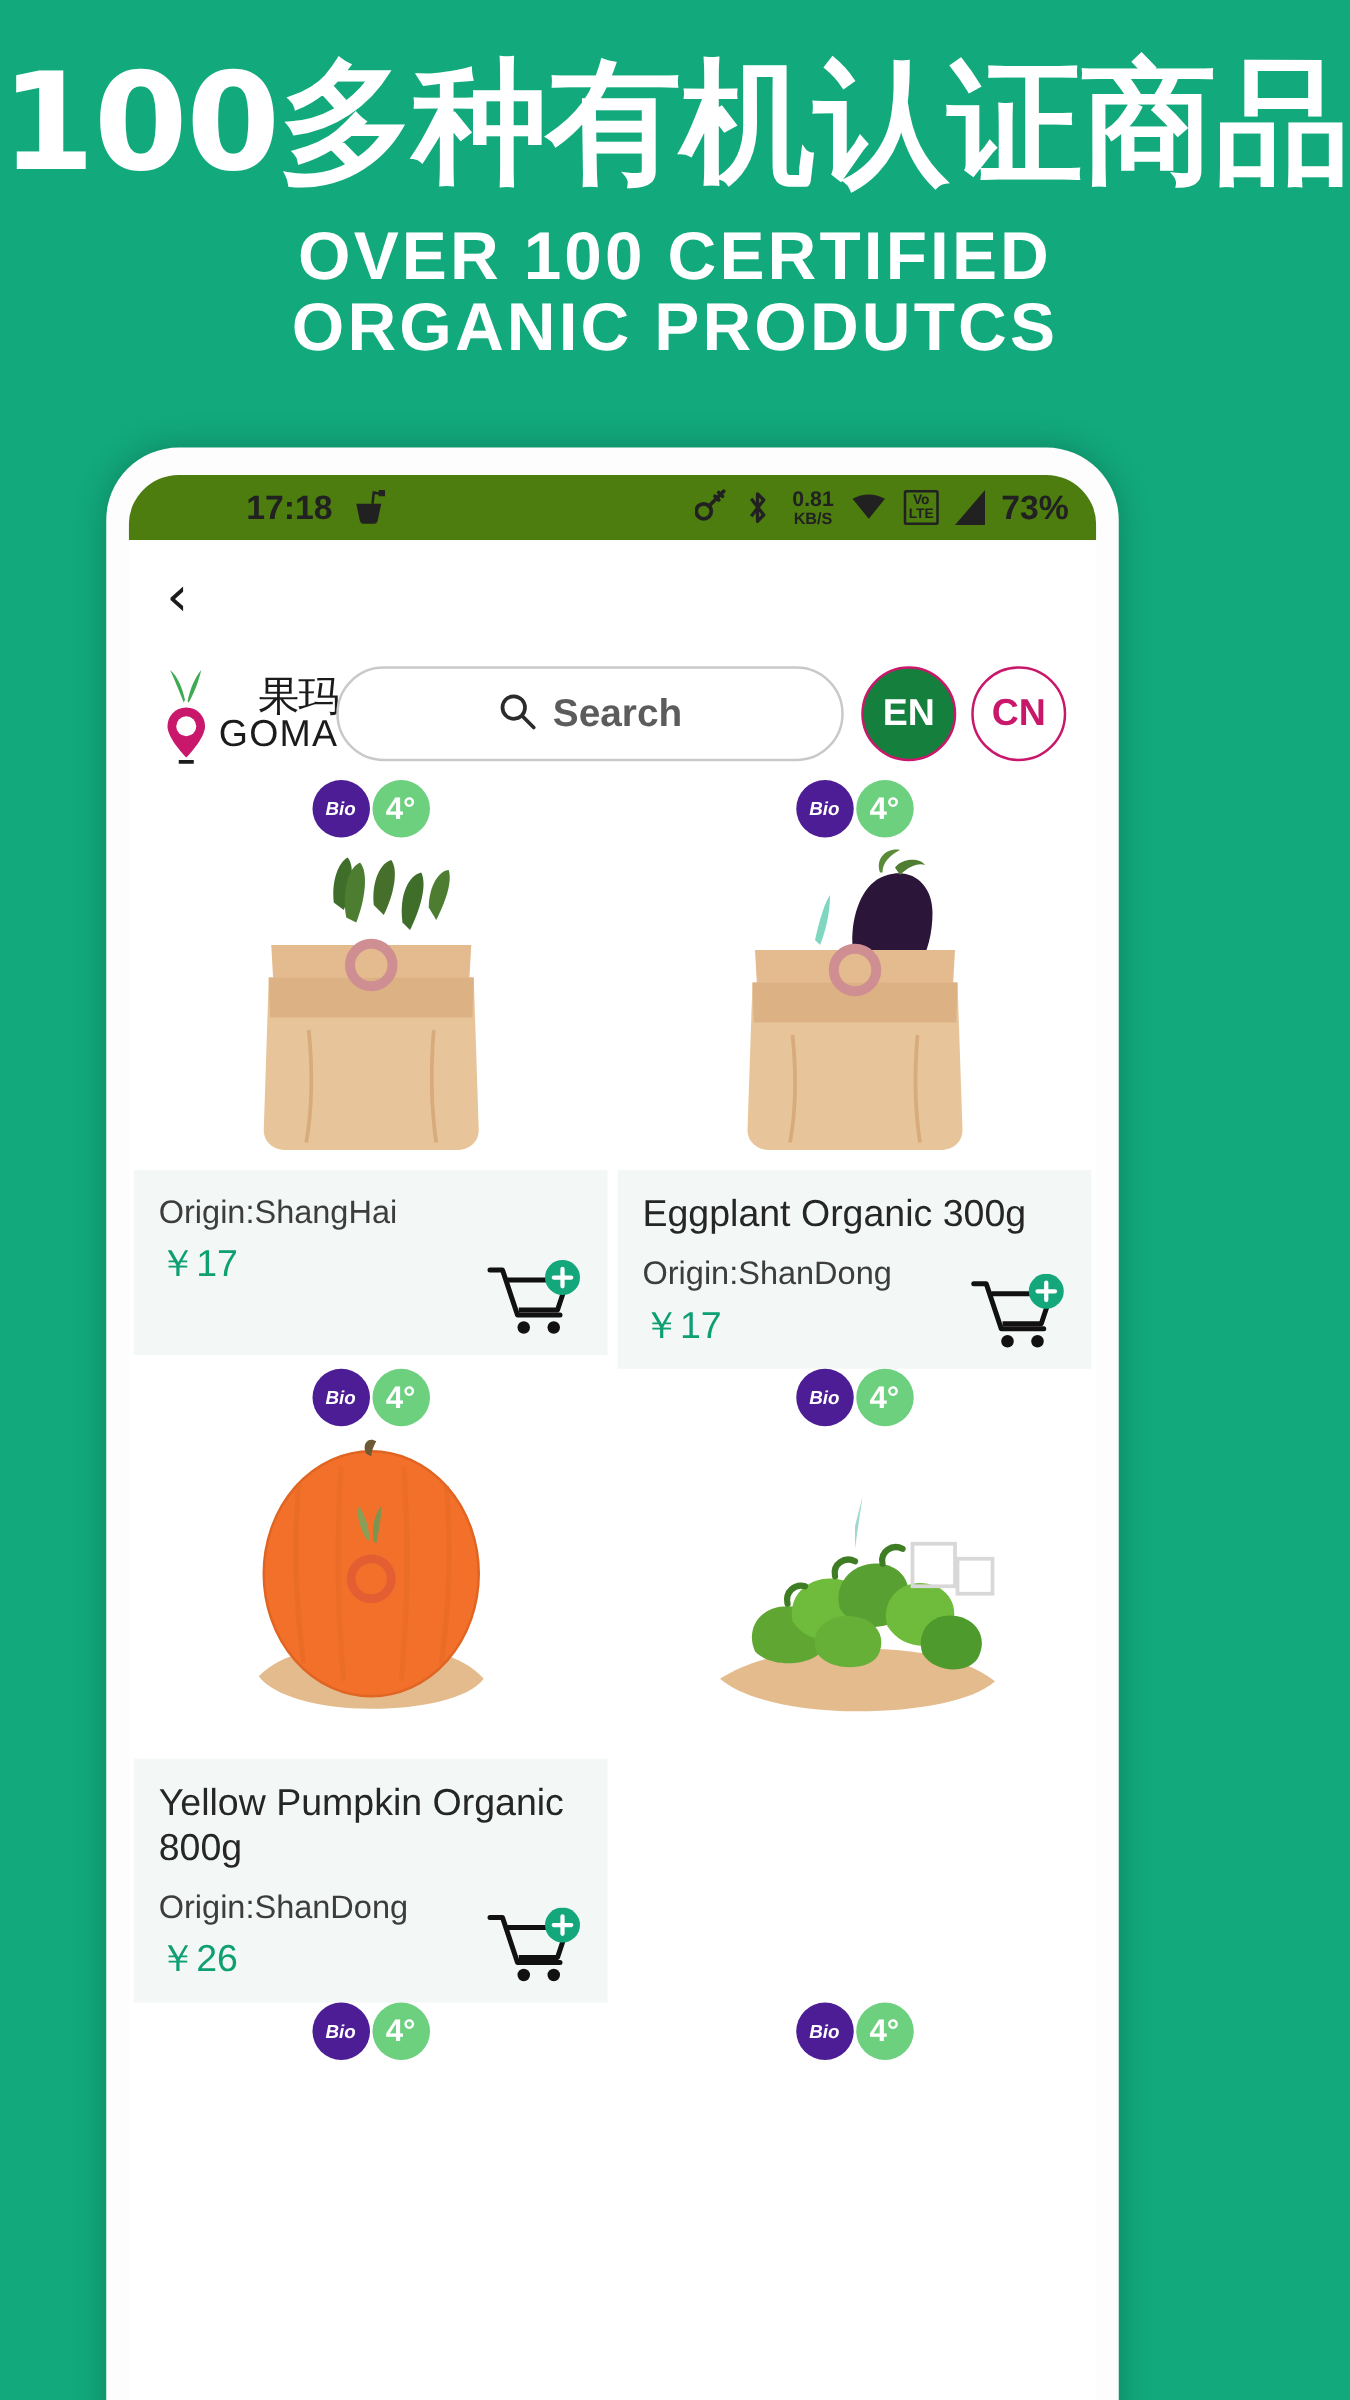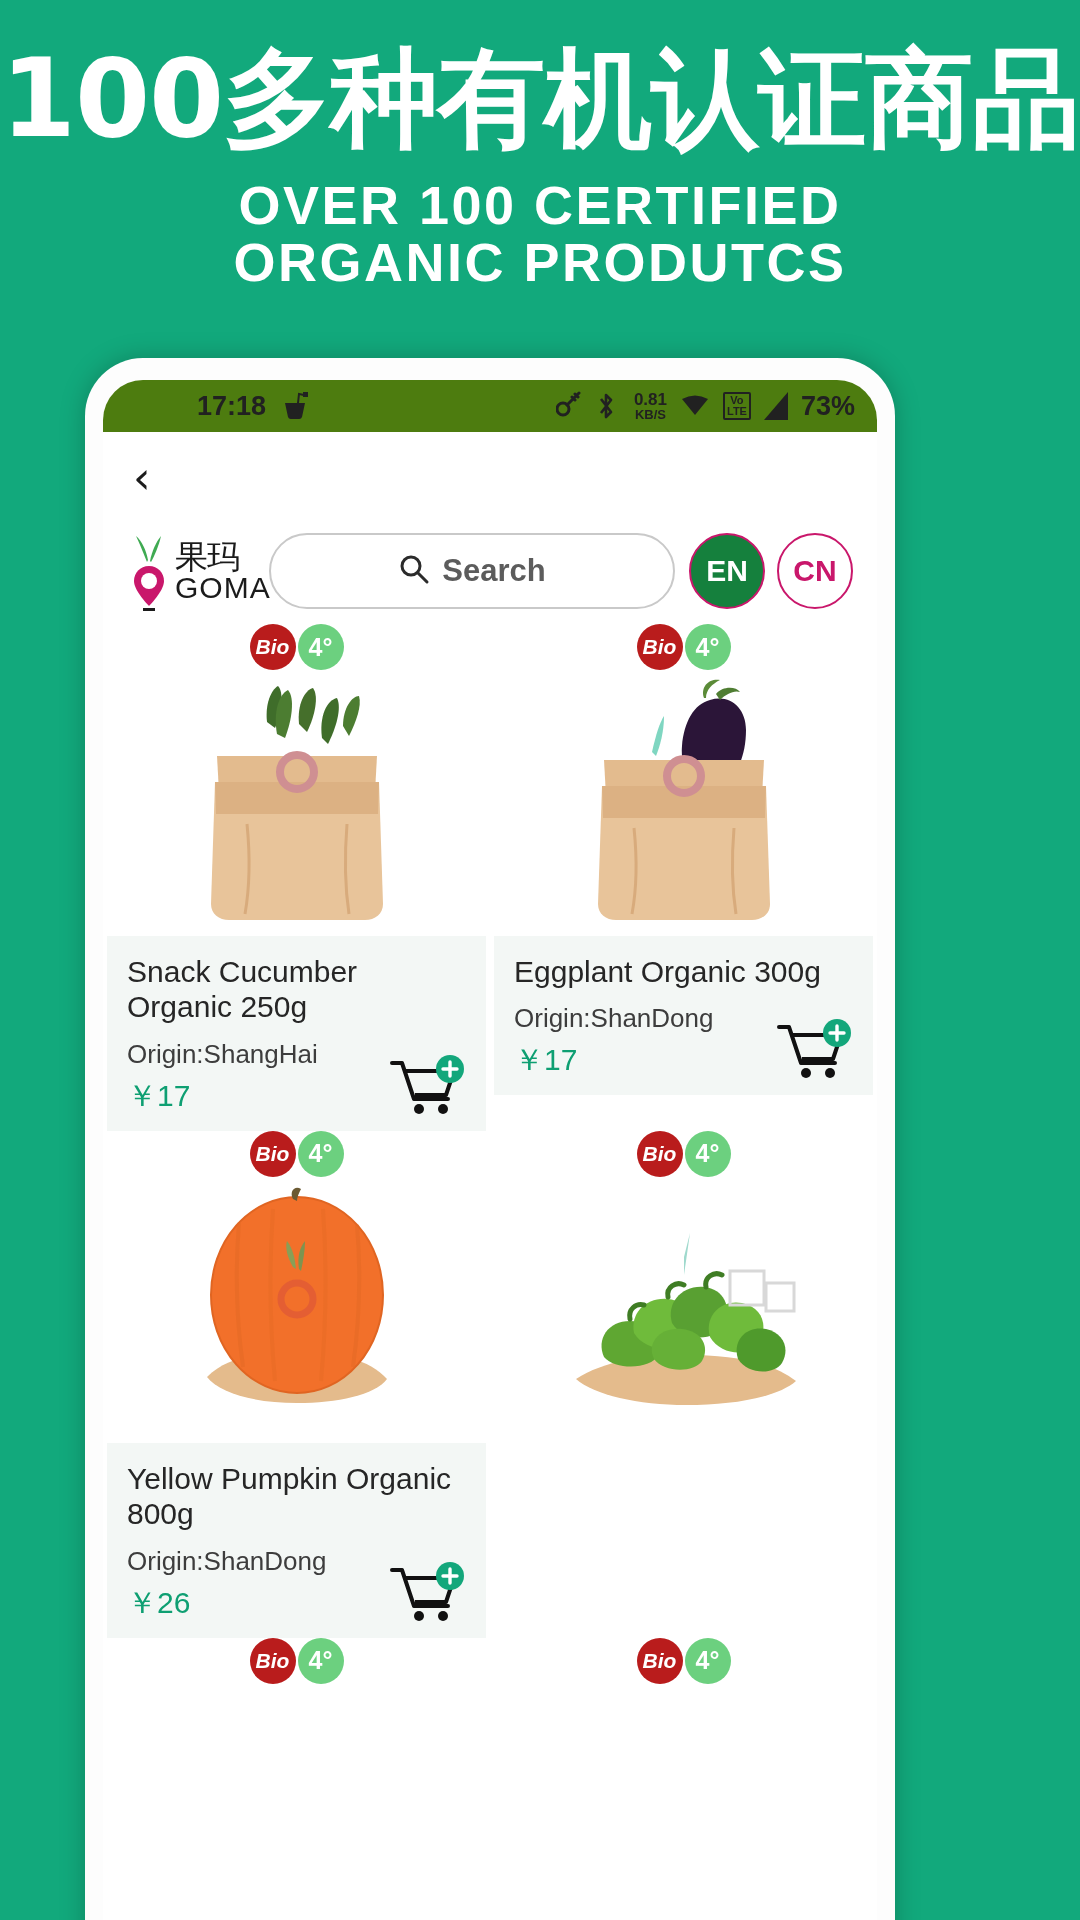--- a/index.html
+++ b/index.html
@@ -100,21 +100,21 @@
     font-size:36px; font-weight:bold; color:#111;
     pointer-events:none;
   }
 
   
   .searchrow {
     display:flex; align-items:center;
     padding:4px 24px 10px 24px;
     gap:14px;
   }
-  .logo { width:128px; display:flex; align-items:center; gap:4px; flex:none; }
+  .logo { width:128px; display:flex; align-items:center; gap:4px; flex:none;text-align:right; }
   .logo-mark { width:44px; height:86px; position:relative; flex:none;}
   .logo-text { line-height:1.0; }
   .logo-cn { font-size:33px; color:#1b1b1b; font-family:"DejaVu Sans", sans-serif; letter-spacing:-1px;}
   .logo-en { font-size:30px; color:#1b1b1b; letter-spacing:1px; }
 
   .searchbox {
     flex:1;
     height:76px;
     border:2px solid #c9c9c9;
     border-radius:40px;
@@ -147,21 +147,21 @@
     position:relative; z-index:4;
     height:46px; align-items:center;
     margin-bottom:-6px;
   }
   .badge {
     width:46px; height:46px; border-radius:50%;
     display:flex; align-items:center; justify-content:center;
     color:#fff; font-size:25px; font-weight:bold;
     font-family:"Liberation Sans", sans-serif;
   }
-  .badge.bio { background:#b91c1c; font-style:italic; font-size:21px;}
+  .badge.bio { background:#4c1d95; font-style:italic; font-size:15px;}
   .badge.temp { background:#6cd07f; }
 
   .thumb {
     height:272px;
     display:flex; align-items:flex-end; justify-content:center;
     background:#fff;
     position:relative;
     overflow:hidden;
   }
   .thumb svg { display:block; }
@@ -291,21 +291,20 @@
           <path d="M196 62 C196 44 205 32 212 32 C215 42 209 58 202 72 Z" fill="#4c7d31"></path>
           <path d="M70 92 L230 92 L228 128 L72 128 Z" fill="#e3bb8e"></path>
           <path d="M68 118 L232 118 L236 240 C236 250 228 256 218 256 L82 256 C72 256 64 250 64 240 Z" fill="#e8c49a"></path>
           <path d="M68 118 L232 118 L231 150 L69 150 Z" fill="#dcb183"></path>
           <circle cx="150" cy="108" r="17" fill="none" stroke="#cf8f92" stroke-width="8"></circle>
           <path d="M100 160 Q105 210 98 250" stroke="#d8ab7c" stroke-width="3" fill="none"></path>
           <path d="M200 160 Q196 210 202 250" stroke="#d8ab7c" stroke-width="3" fill="none"></path>
         </svg>
       </div>
       <div class="info">
-        <div class="p-name">Snack Cucumber Organic 250g</div>
         <div class="p-origin">Origin:ShangHai</div>
         <div class="p-price">￥17</div>
         <span class="cart-btn">
           <svg viewBox="0 0 78 62" width="78" height="62">
             <path d="M4 8 H14 L26 44 H60" stroke="#111" stroke-width="4" fill="none" stroke-linecap="round" stroke-linejoin="round"></path>
             <path d="M18 16 H66 L58 40 H27" stroke="#111" stroke-width="4" fill="none" stroke-linejoin="round"></path>
             <circle cx="31" cy="54" r="5" fill="#111"></circle>
             <circle cx="55" cy="54" r="5" fill="#111"></circle>
             <circle cx="62" cy="14" r="14" fill="#13a77b"></circle>
             <path d="M62 7 V21 M55 14 H69" stroke="#fff" stroke-width="3.4" stroke-linecap="round"></path>

